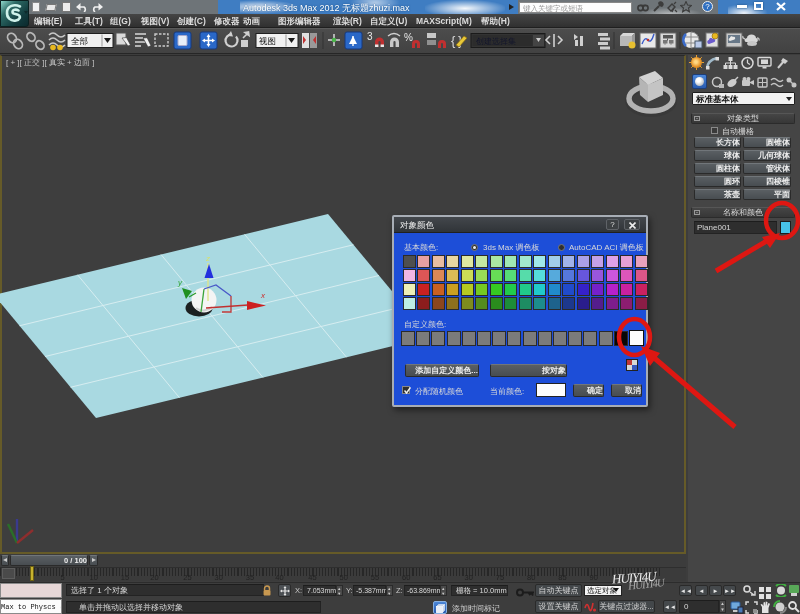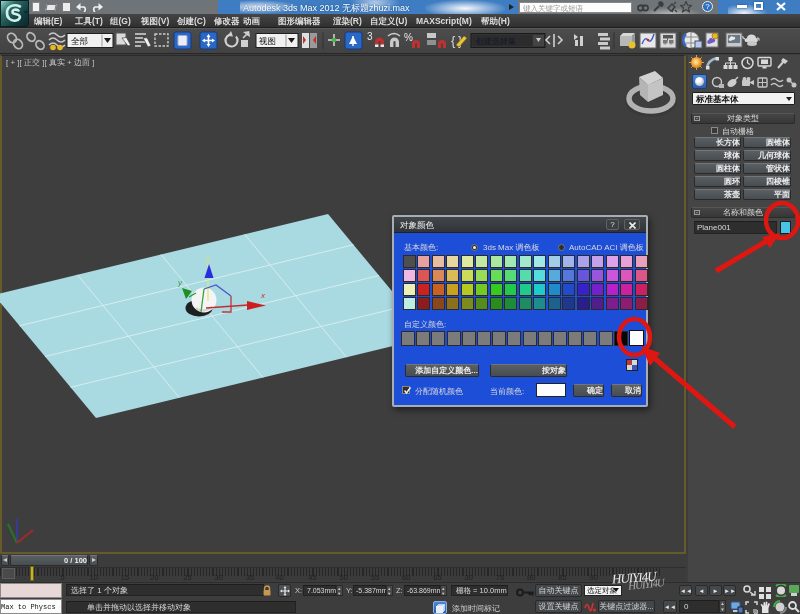--- a/index.html
+++ b/index.html
@@ -469,21 +469,21 @@
       <div class="abs" style="left: 587.75px; top: 5px; width: 12px; text-align: center; font-size: 7.5px; color: rgb(34, 34, 34);">90</div>
     </div>
 <div class="abs" style="left:2px;top:568px;width:13px;height:11px;background:#4a4a4a;border:1px solid #5d5d5d"></div>
 <div class="abs" style="left:30px;top:566px;width:4px;height:15px;background:#c7b22e;border:1px solid #6e6214"></div>
 
 <div class="abs" style="left:0;top:582px;width:800px;height:32px;background:#3d3d3d;border-top:1px solid #2c2c2c"></div>
 <div class="abs" id="status" style="left:0;top:582px;width:800px;height:32px">
  <div class="abs" style="left:0;top:1px;width:62px;height:15px;background:#e7d7d7;border:1px solid #8a8a8a"></div>
  <div class="abs" style="left:0;top:16.5px;width:62px;height:15px;background:#fcfcfc;border:1px solid #8a8a8a;font-family:'Liberation Mono',monospace;font-size:7px;color:#111;line-height:14px;white-space:nowrap;overflow:hidden">Max to Physcs (</div>
  <div class="abs fld" style="left:66px;top:2px;width:198px;height:12px;font-size:8px;line-height:11px;padding-left:4px">选择了 1 个对象</div>
- <div class="abs fld" style="left:66px;top:18.5px;width:230px;height:12px;font-size:8px;line-height:11px;padding-left:20px">单击并拖动以选择并移动对象</div>
+ <div class="abs fld" style="left:66px;top:18.5px;width:255px;height:12px;font-size:8px;line-height:11px;padding-left:12px">单击并拖动以选择并移动对象</div>
  <svg class="abs" style="left:261px;top:3px" width="12" height="12" viewBox="0 0 12 12">
         <path d="M3.5 5V3.5a2.5 2.5 0 0 1 5 0V5" fill="none" stroke="#c89850" stroke-width="1.5"></path>
         <rect x="2.5" y="5" width="7" height="5.5" rx="1" fill="#c89850"></rect>
       </svg>
  <div class="abs" style="left:278px;top:2px;width:13px;height:13px;background:#4c5054;border:1px solid #2a2a2a;border-radius:2px"></div>
  <svg class="abs" style="left:279.5px;top:3.5px" width="10" height="10" viewBox="0 0 10 10">
         <path d="M5 0L6.5 2h-3zM5 10L3.5 8h3zM0 5l2-1.5v3zM10 5L8 6.5v-3z" fill="#e8e8e8"></path>
         <path d="M5 1.5v7M1.5 5h7" stroke="#e8e8e8" stroke-width="1.2"></path>
       </svg>
  <div class="abs" style="left:295px;top:4px;font-size:7.5px;color:#c8c8c8">X:</div>

